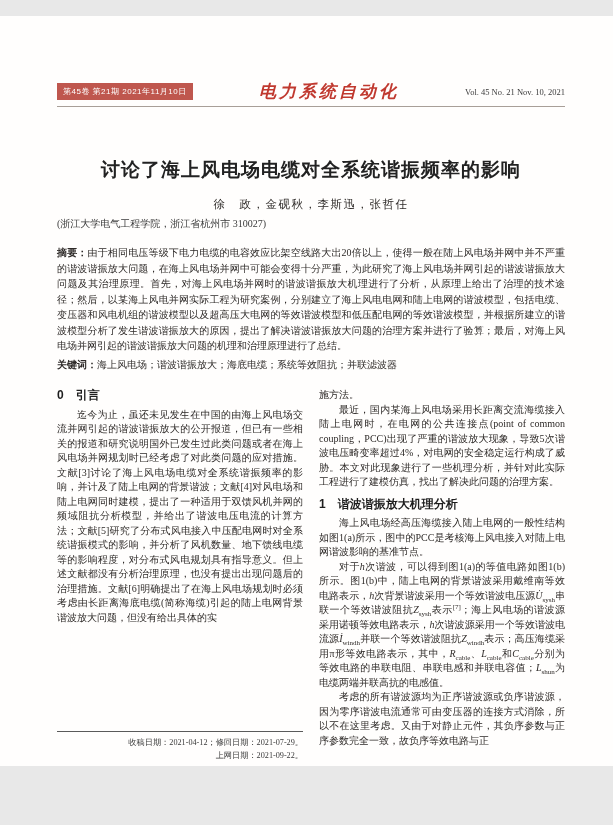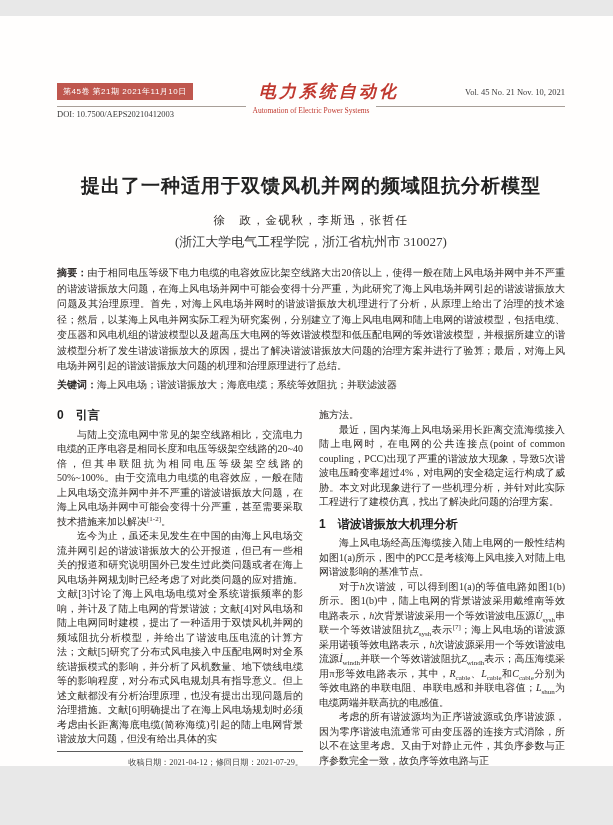--- a/index.html
+++ b/index.html
@@ -45,21 +45,21 @@
     background:#fffefd;padding:0 6px;margin-top:-3px;white-space:nowrap;
   }
 
   
   .title{
     margin:50px 0 0;text-align:center;
     font-family:"Liberation Sans","DejaVu Sans",sans-serif;
     font-size:19px;font-weight:bold;letter-spacing:1px;color:#222;
   }
   .authors{margin-top:14px;text-align:center;font-size:11.5px;letter-spacing:1.5px;}
-  .affiliation{margin-top:5px;text-align:center;font-size:13px;color:#3a3a3a;}
+  .affiliation{margin-top:5px;font-size:10px;color:#3a3a3a;}
 
   
   .abstract{margin-top:14px;font-size:10px;line-height:15.5px;text-align:justify;}
   .abstract p{margin:0;}
   .lbl{font-family:"Liberation Sans","DejaVu Sans",sans-serif;font-weight:bold;}
   .keywords-p{margin-top:3px !important;}
 
   
   .columns{position:relative;display:flex;gap:16px;margin-top:16px;height:374px;overflow:hidden;}
   .col{flex:1;font-size:10px;line-height:14.5px;text-align:justify;}
@@ -103,40 +103,34 @@
 <div class="page">
   <div class="content">
 
     <header>
       <div class="header-row">
         <span class="issue-box">第45卷 第21期 2021年11月10日</span>
         <span class="logo">电力系统自动化</span>
         <span class="vol-info">Vol. 45 No. 21 Nov. 10, 2021</span>
       </div>
       <div class="header-rule"></div>
-      <div class="header-row2">
-        <span class="side doi">DOI: 10.7500/AEPS20210412003</span>
-        <span class="journal-en">Automation of Electric Power Systems</span>
-        <span class="side"></span>
-      </div>
     </header>
 
-    <h1 class="title">提出了一种适用于双馈风机并网的频域阻抗分析模型</h1>
+    <h1 class="title">讨论了海上风电场电缆对全系统谐振频率的影响</h1>
     <div class="authors">徐　政，金砚秋，李斯迅，张哲任</div>
     <div class="affiliation">(浙江大学电气工程学院，浙江省杭州市 310027)</div>
 
     <section class="abstract">
       <p><b class="lbl">摘要：</b><span>由于相同电压等级下电力电缆的电容效应比架空线路大出20倍以上，使得一般在陆上风电场并网中并不严重的谐波谐振放大问题，在海上风电场并网中可能会变得十分严重，为此研究了海上风电场并网引起的谐波谐振放大问题及其治理原理。首先，对海上风电场并网时的谐波谐振放大机理进行了分析，从原理上给出了治理的技术途径；然后，以某海上风电并网实际工程为研究案例，分别建立了海上风电电网和陆上电网的谐波模型，包括电缆、变压器和风电机组的谐波模型以及超高压大电网的等效谐波模型和低压配电网的等效谐波模型，并根据所建立的谐波模型分析了发生谐波谐振放大的原因，提出了解决谐波谐振放大问题的治理方案并进行了验算；最后，对海上风电场并网引起的谐波谐振放大问题的机理和治理原理进行了总结。</span></p>
       <p class="keywords-p"><b class="lbl">关键词：</b><span>海上风电场；谐波谐振放大；海底电缆；系统等效阻抗；并联滤波器</span></p>
     </section>
 
     <div class="columns">
       <div class="col">
         <h2>0　引言</h2>
-        <p class="indent">与陆上交流电网中常见的架空线路相比，交流电力电缆的正序电容是相同长度和电压等级架空线路的20~40倍，但其串联阻抗为相同电压等级架空线路的50%~100%。由于交流电力电缆的电容效应，一般在陆上风电场交流并网中并不严重的谐波谐振放大问题，在海上风电场并网中可能会变得十分严重，甚至需要采取技术措施来加以解决<sup>[1-2]</sup>。</p>
         <p class="indent">迄今为止，虽还未见发生在中国的由海上风电场交流并网引起的谐波谐振放大的公开报道，但已有一些相关的报道和研究说明国外已发生过此类问题或者在海上风电场并网规划时已经考虑了对此类问题的应对措施。文献[3]讨论了海上风电场电缆对全系统谐振频率的影响，并计及了陆上电网的背景谐波；文献[4]对风电场和陆上电网同时建模，提出了一种适用于双馈风机并网的频域阻抗分析模型，并给出了谐波电压电流的计算方法；文献[5]研究了分布式风电接入中压配电网时对全系统谐振模式的影响，并分析了风机数量、地下馈线电缆等的影响程度，对分布式风电规划具有指导意义。但上述文献都没有分析治理原理，也没有提出出现问题后的治理措施。文献[6]明确提出了在海上风电场规划时必须考虑由长距离海底电缆(简称海缆)引起的陆上电网背景谐波放大问题，但没有给出具体的实</p>
       </div>
       <div class="col">
         <p>施方法。</p>
         <p class="indent">最近，国内某海上风电场采用长距离交流海缆接入陆上电网时，在电网的公共连接点(point of common coupling，PCC)出现了严重的谐波放大现象，导致5次谐波电压畸变率超过4%，对电网的安全稳定运行构成了威胁。本文对此现象进行了一些机理分析，并针对此实际工程进行了建模仿真，找出了解决此问题的治理方案。</p>
         <h2 class="mid">1　谐波谐振放大机理分析</h2>
         <p class="indent">海上风电场经高压海缆接入陆上电网的一般性结构如图1(a)所示，图中的PCC是考核海上风电接入对陆上电网谐波影响的基准节点。</p>
         <p class="indent">对于<i>h</i>次谐波，可以得到图1(a)的等值电路如图1(b)所示。图1(b)中，陆上电网的背景谐波采用戴维南等效电路表示，<i>h</i>次背景谐波采用一个等效谐波电压源<i>U̇</i><sub>sysh</sub>串联一个等效谐波阻抗<i>Z</i><sub>sysh</sub>表示<sup>[7]</sup>；海上风电场的谐波源采用诺顿等效电路表示，<i>h</i>次谐波源采用一个等效谐波电流源<i>İ</i><sub>windh</sub>并联一个等效谐波阻抗<i>Z</i><sub>windh</sub>表示；高压海缆采用π形等效电路表示，其中，<i>R</i><sub>cable</sub>、<i>L</i><sub>cable</sub>和<i>C</i><sub>cable</sub>分别为等效电路的串联电阻、串联电感和并联电容值；<i>L</i><sub>shun</sub>为电缆两端并联高抗的电感值。</p>
         <p class="indent">考虑的所有谐波源均为正序谐波源或负序谐波源，因为零序谐波电流通常可由变压器的连接方式消除，所以不在这里考虑。又由于对静止元件，其负序参数与正序参数完全一致，故负序等效电路与正</p>
       </div>

